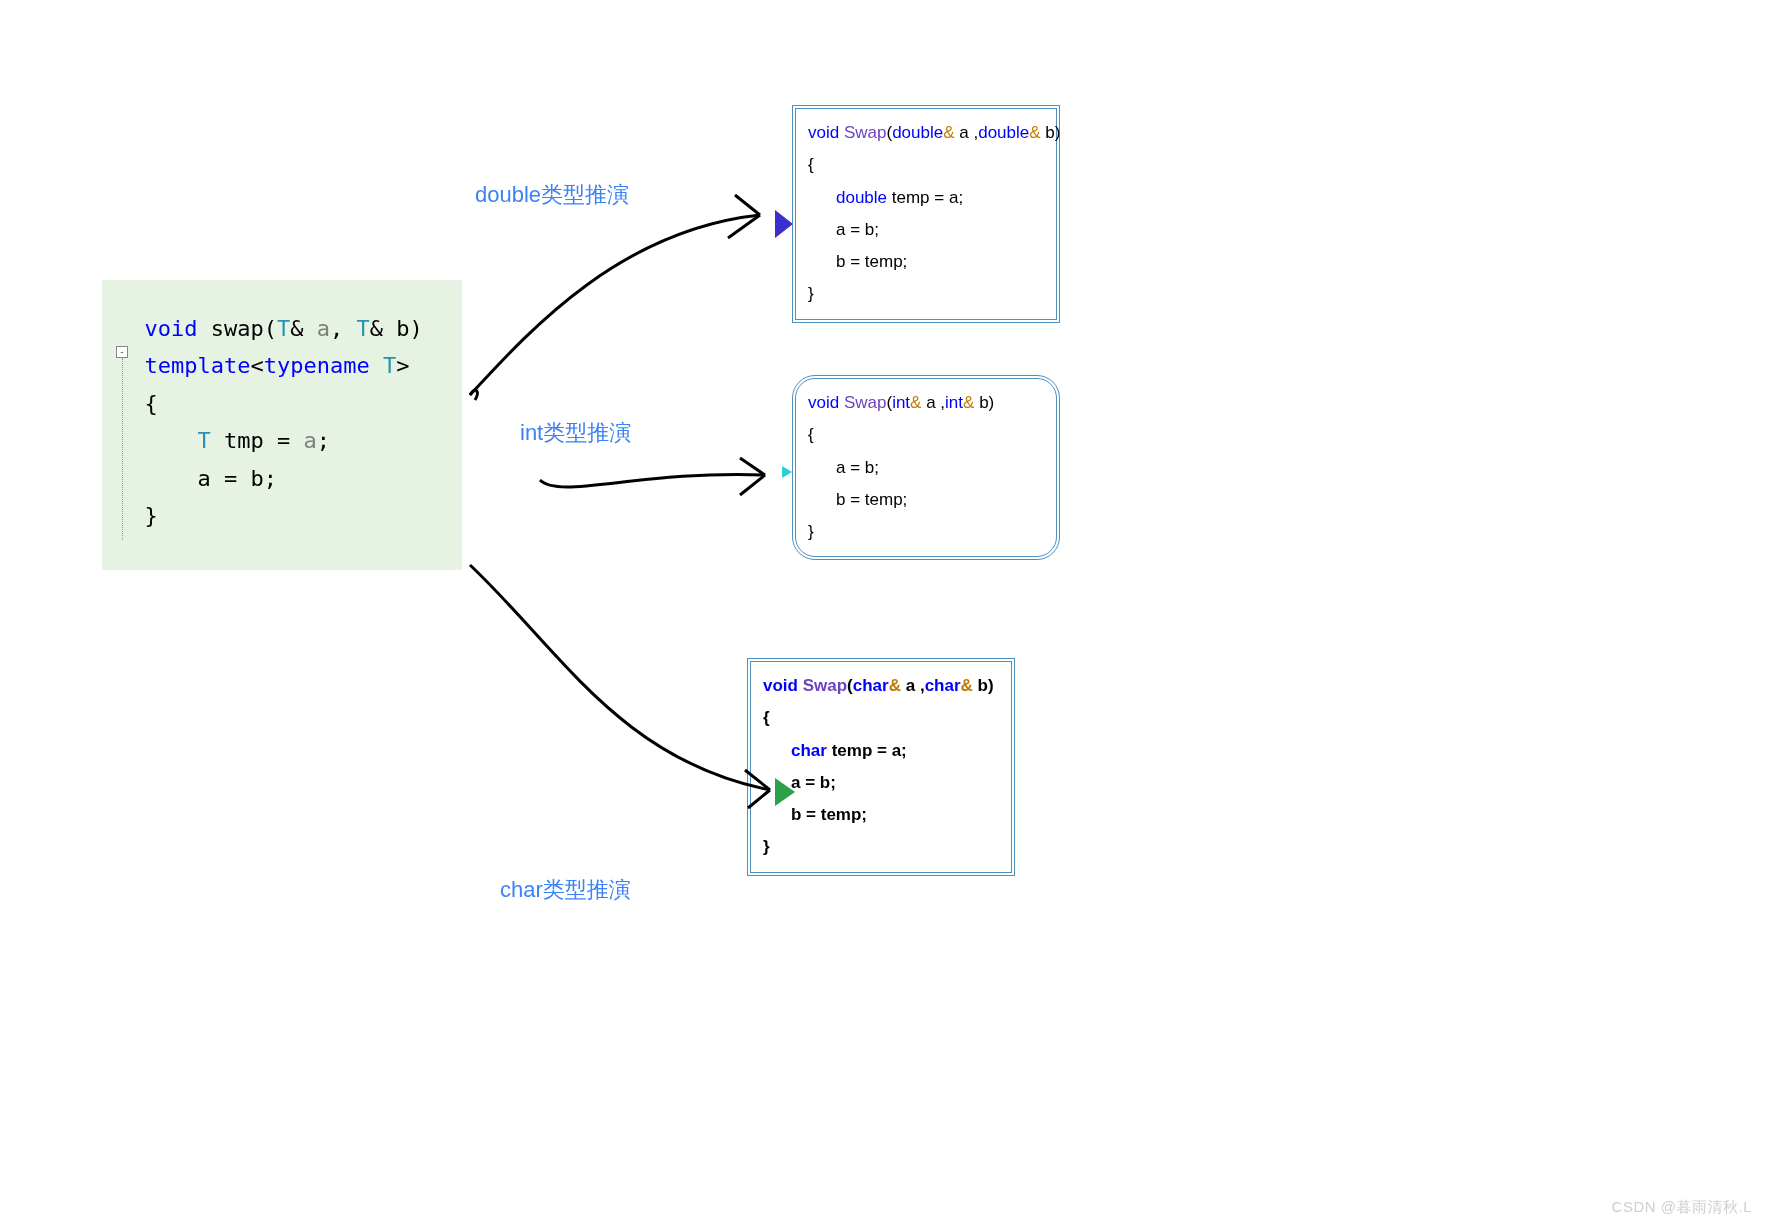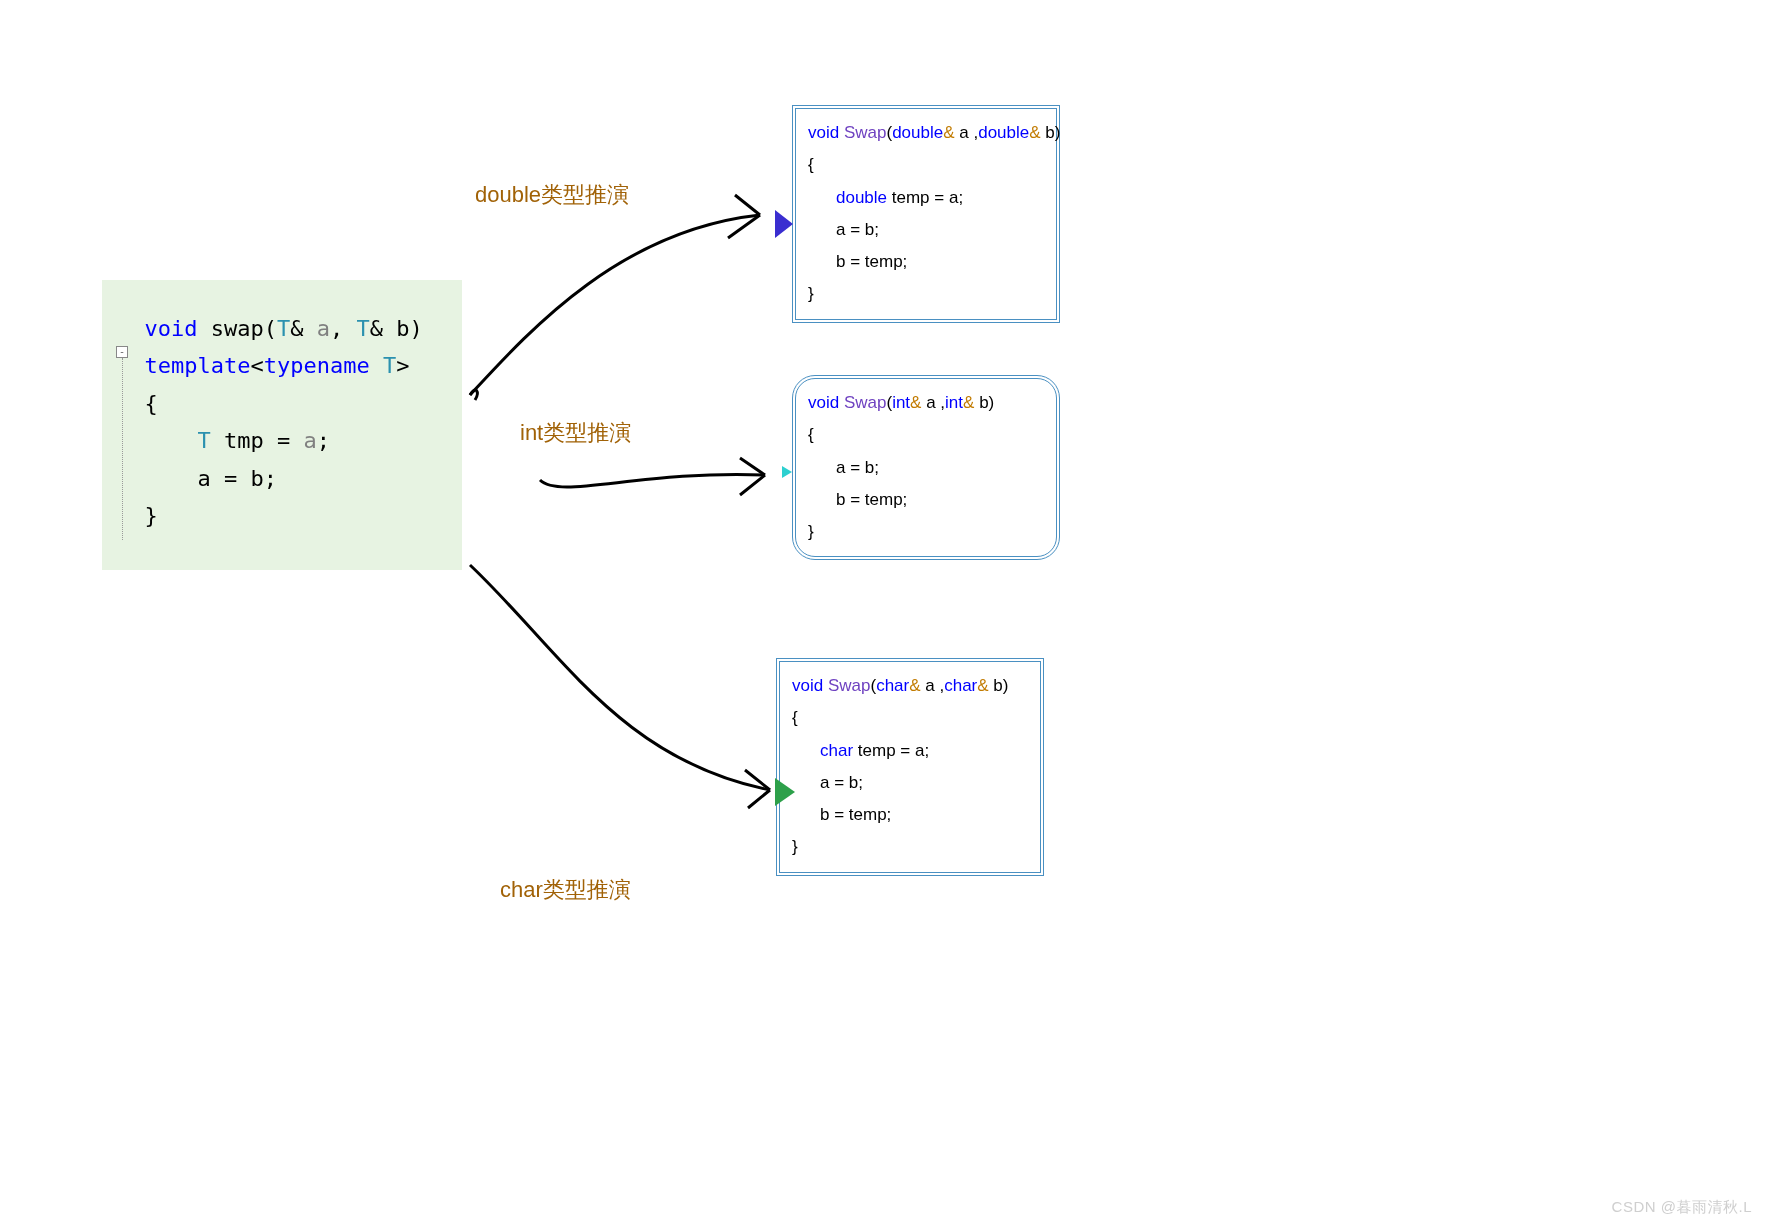--- a/index.html
+++ b/index.html
@@ -66,21 +66,21 @@
   .inst-void { color: #0000ff; }
   .inst-func { color: #6f42c1; }
   .inst-type { color: #0000ff; }
   .inst-ref { color: #c27b00; }
   .inst-body { color: #000; padding-left: 28px; display: block; white-space: pre; }
   .inst-brace { color: #000; }
   
   .label {
     position: absolute;
     font-size: 22px;
-    color: #a16207;
+    color: #3b82f6;
   }
   
   .arrow-svg {
     position: absolute;
     left: 0;
     top: 0;
     width: 1770px;
     height: 1231px;
     pointer-events: none;
   }
@@ -145,21 +145,21 @@
 </div>
 
 <div class="instance-box" style="left:792px; top:375px;border-radius:23px;">
   <div class="sig"><span class="inst-void">void</span> <span class="inst-func">Swap</span>(<span class="inst-type">int</span><span class="inst-ref">&amp;</span> <span>a</span> ,<span class="inst-type">int</span><span class="inst-ref">&amp;</span> <span>b</span>)</div>
   <div class="inst-brace">{</div>
   <span class="inst-body">a = b;</span>
   <span class="inst-body">b = temp;</span>
   <div class="inst-brace">}</div>
 </div>
 
-<div class="instance-box" style="left:776px; top:658px;">
+<div class="instance-box" style="left:747px; top:658px;font-weight:bold;">
   <div class="sig"><span class="inst-void">void</span> <span class="inst-func">Swap</span>(<span class="inst-type">char</span><span class="inst-ref">&amp;</span> <span>a</span> ,<span class="inst-type">char</span><span class="inst-ref">&amp;</span> <span>b</span>)</div>
   <div class="inst-brace">{</div>
   <span class="inst-body"><span class="inst-type">char</span> temp = a;</span>
   <span class="inst-body">a = b;</span>
   <span class="inst-body">b = temp;</span>
   <div class="inst-brace">}</div>
 </div>
 
 <div class="tri-blue" style="left:775px; top:210px;"></div>
 <div class="tri-cyan" style="left:782px; top:466px;"></div>

